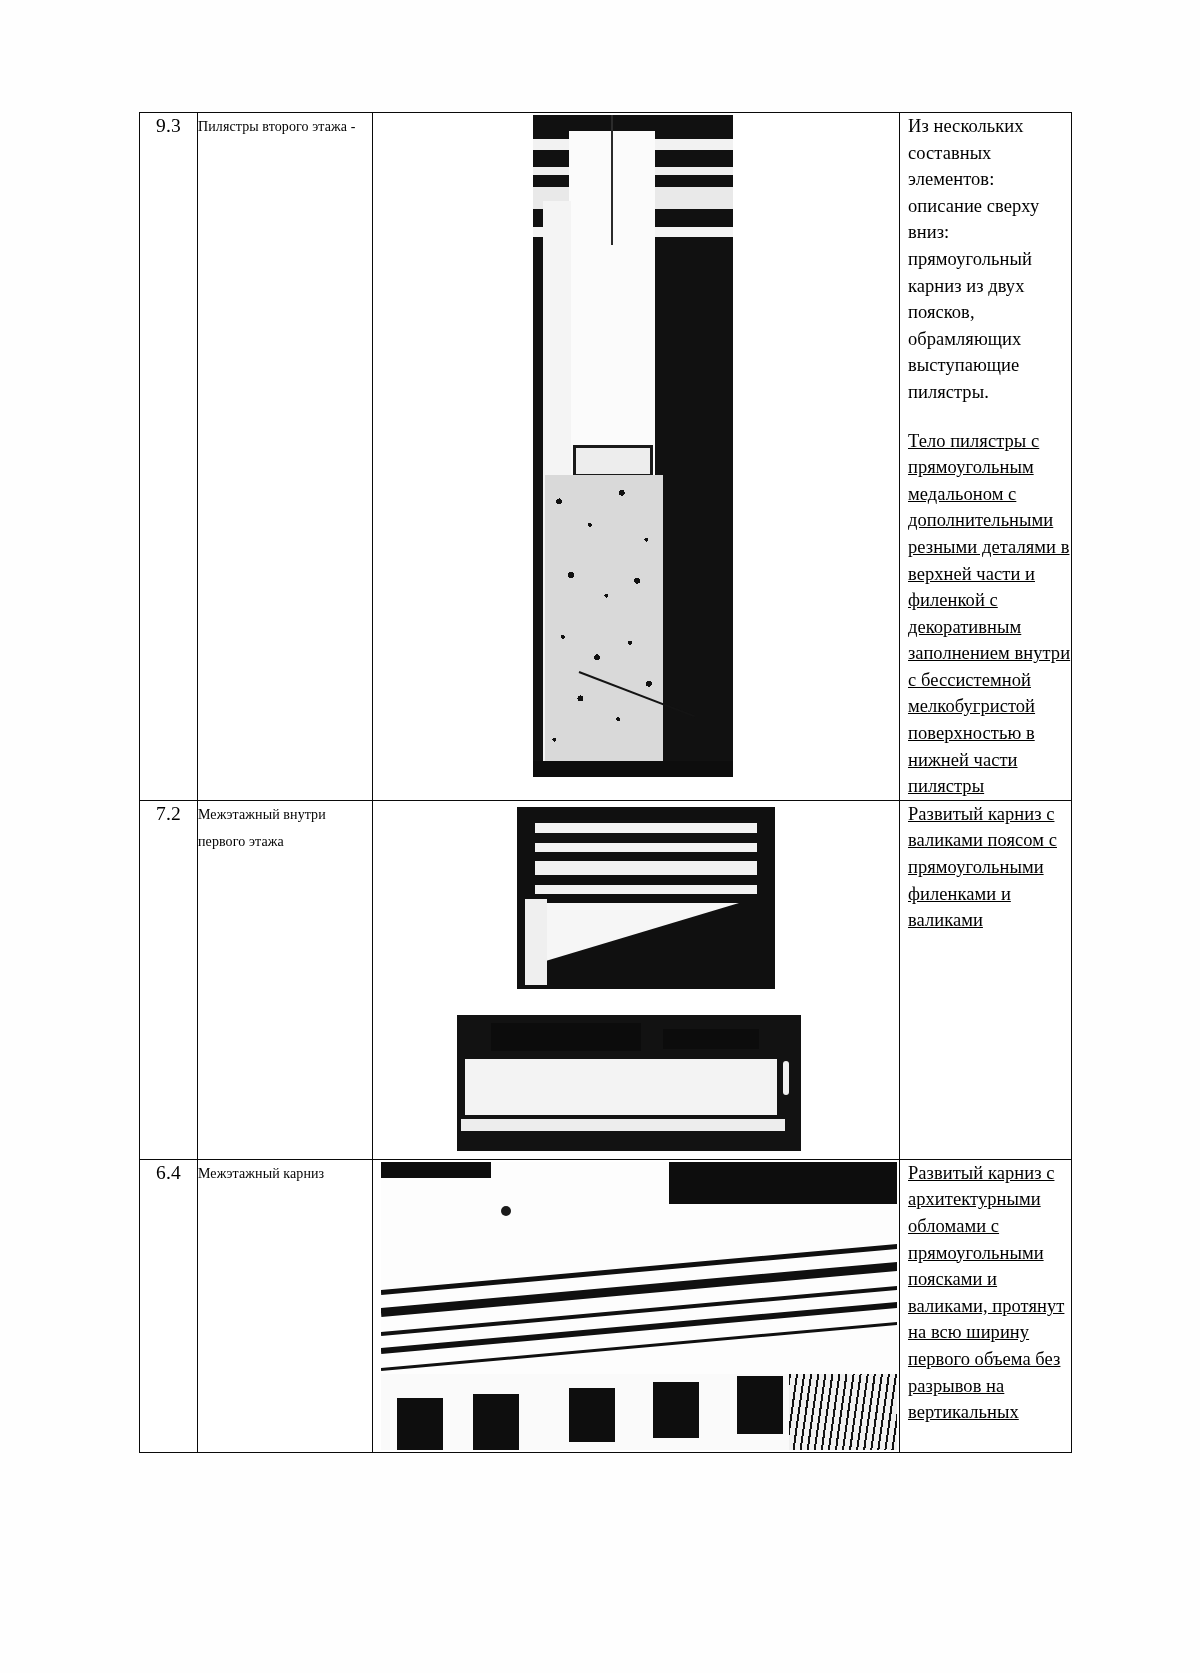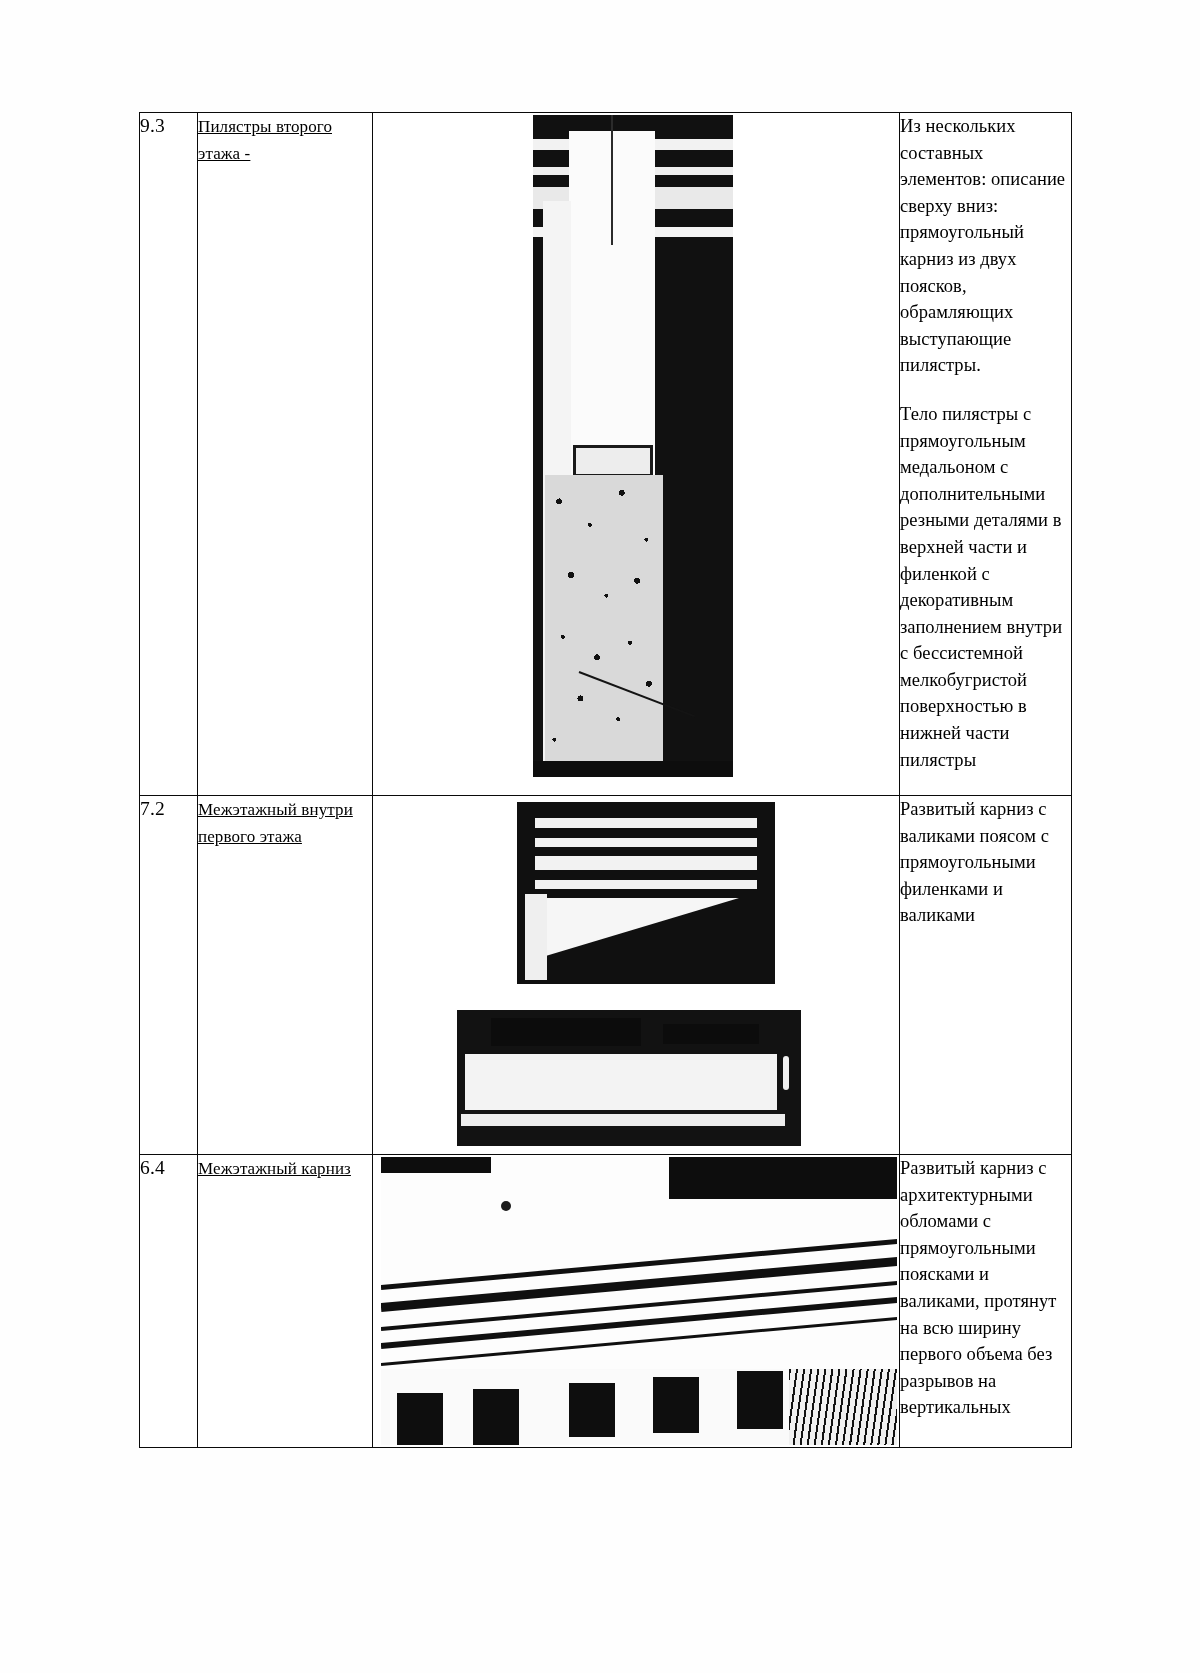--- a/index.html
+++ b/index.html
@@ -42,40 +42,40 @@
   }
 
   col.c-id    { width: 58px; }
   col.c-name  { width: 175px; }
   col.c-photo { width: 527px; }
   col.c-desc  { width: 172px; }
 
   .cell-id {
     font-size: 19.5px;
     line-height: 26px;
+    text-align: center;
     padding: 8px 4px 0 4px;
     letter-spacing: 0.2px;
   }
   .cell-name {
-    font-size: 17px;
+    font-size: 14px;
     line-height: 27px;
     padding: 8px 6px 6px 10px;
     letter-spacing: 0.1px;
-    text-decoration: underline;
   }
   .cell-desc {
     font-size: 18.5px;
     line-height: 26.6px;
     padding: 8px 4px 6px 10px;
     letter-spacing: 0.05px;
   }
   .cell-desc p {
-    margin: 0 0 22px 0;
-  }
-  .cell-desc p:last-child { margin-bottom: 0; }
+    margin: 0 0 22px 8px;
+  }
+  .cell-desc p:last-child { margin-bottom: 0; text-decoration: underline; }
 
   .cell-photo {
     padding: 0;
     position: relative;
   }
   .photo-wrap {
     position: relative;
     width: 100%;
     overflow: hidden;
   }

